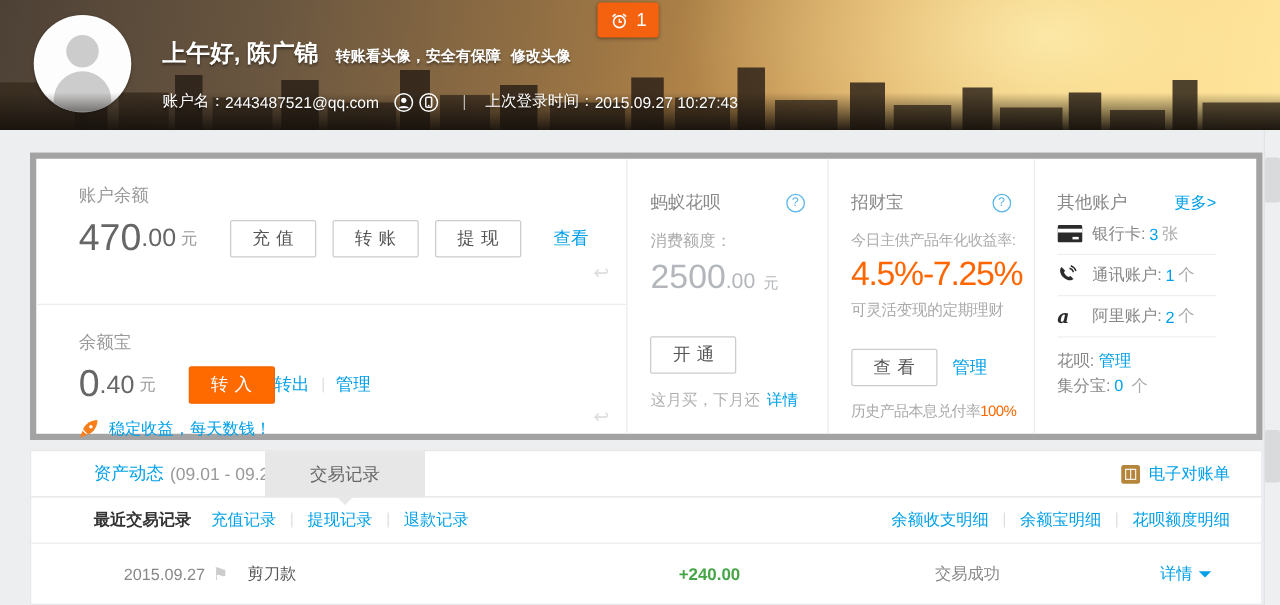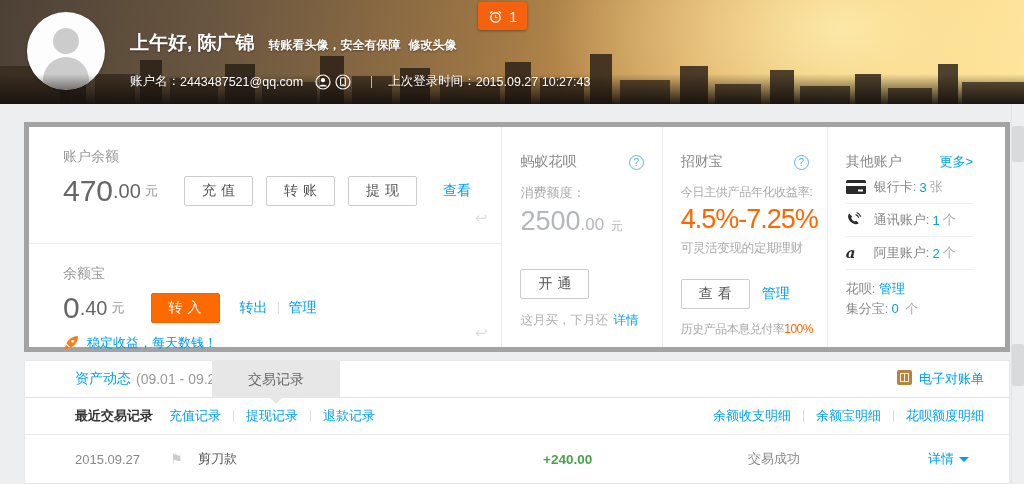--- a/index.html
+++ b/index.html
@@ -63,21 +63,21 @@
   .amt-dec { font-size:20px; color:#666; }
   .amt-unit { font-size:13px; color:#999; margin-left:4px; }
   .btn { display:inline-block; background:#fff; border:1px solid #ccc; border-radius:2px; color:#555;
     font-size:14px; letter-spacing:5px; padding:5px 12px 5px 17px; cursor:pointer; font-family:inherit; }
   .balance-btns { margin-left:26px; display:flex; gap:13px; }
   a.blue, .blue { color:#00a0e9; text-decoration:none; cursor:pointer; }
   .view-link { margin-left:26px; font-size:14px; }
   .flip-icon { position:absolute; right:14px; color:#ddd; font-size:15px; cursor:pointer; }
   .flip-1 { top:82px; } .flip-2 { bottom:14px; }
   .btn-orange { background:#ff6a00; border:1px solid #f26500; color:#fff; margin-left:26px; }
-  .yb-links { margin-left:20px; font-size:14px; display:flex; align-items:center;justify-content:flex-end; }
+  .yb-links { font-size:14px; display:flex; align-items:center;justify-content:flex-end; }
   .yb-links .lsep { width:1px; height:12px; background:#ddd; margin:0 10px; }
   .slogan-row { display:flex; align-items:center; margin-top:9px; font-size:13px; }
   .slogan-row svg { margin-right:8px; }
 
   .panel { border-left:1px solid #ececec; padding:26px 18px 0; position:relative; }
   .panel-huabei { width:162px; }
   .panel-zcb { width:165px; }
   .panel-other { width:180px; padding-left:18px; padding-right:32px; }
   .p-title-row { display:flex; align-items:center; justify-content:space-between; }
   .p-title { color:#888; font-size:14px; }
@@ -112,34 +112,34 @@
 
   
   .trade { position:absolute; left:24px; top:360px; width:986px; height:124px; background:#fff; border:1px solid #e7e8ea; }
   .tab-row { position:relative; height:37px; border-bottom:1px solid #e3e3e3; display:flex; align-items:center; }
   .asset-tab { margin-left:50px; font-size:14px; cursor:pointer; }
   .asset-range { color:#999; font-size:14px; margin-left:5px; }
   .tab-active { position:absolute; left:187px; top:0; height:37px; width:128px; background:#e7e7e7;
     display:flex; align-items:center; justify-content:center; font-size:14px; color:#666; cursor:pointer; }
   .tab-active::after { content:""; position:absolute; bottom:-6px; left:50%; margin-left:-6px;
     border-left:6px solid transparent; border-right:6px solid transparent; border-top:6px solid #e7e7e7; }
-  .stmt { position:absolute; right:25px; display:flex; align-items:flex-start; font-size:13px; cursor:pointer; }
+  .stmt { position:absolute; right:25px; display:flex; align-items:center; font-size:13px; cursor:pointer; }
   .stmt-icon { width:15px; height:15px; background:#b5853b; border-radius:2px; position:relative; margin-right:7px; }
   .stmt-icon::before { content:""; position:absolute; inset:3px; border:1px solid rgba(255,255,255,.85); }
   .stmt-icon::after { content:""; position:absolute; left:7px; top:3px; bottom:3px; width:1px; background:rgba(255,255,255,.85); }
 
   .filter-row { height:37px; border-bottom:1px solid #ececec; display:flex; align-items:center; padding:0 25px 0 50px; font-size:13px; }
   .filter-left { display:flex; align-items:center; }
   .filter-title { color:#333; font-weight:bold; margin-right:16px; }
   .fsep { width:1px; height:12px; background:#ddd; margin:0 12px; }
   .filter-right { margin-left:auto; display:flex; align-items:center; }
 
   .tx-row { display:grid; grid-template-columns:95px 28px 345px 205px 180px 43px; align-items:center;
     padding:0 25px 0 50px; height:48px; font-size:13px; }
-  .tx-date { color:#888; }
+  .tx-date { color:#888;margin-left:24px; }
   .flag-icon { color:#ccc; font-size:14px; cursor:pointer; }
   .tx-name { color:#555; }
   .tx-amount { color:#46a546; font-weight:bold; font-size:13.5px; }
   .tx-status { color:#888; }
   .tx-detail { display:flex; align-items:center; font-size:13px; }
   .caret-down { width:0; height:0; border-left:5px solid transparent; border-right:5px solid transparent;
     border-top:5px solid #00a0e9; margin-left:5px; }
 
   
   .rail { position:absolute; right:0; top:104px; bottom:0; width:13px; border-left:1px solid #e2e3e5; background:#edeff0; }

